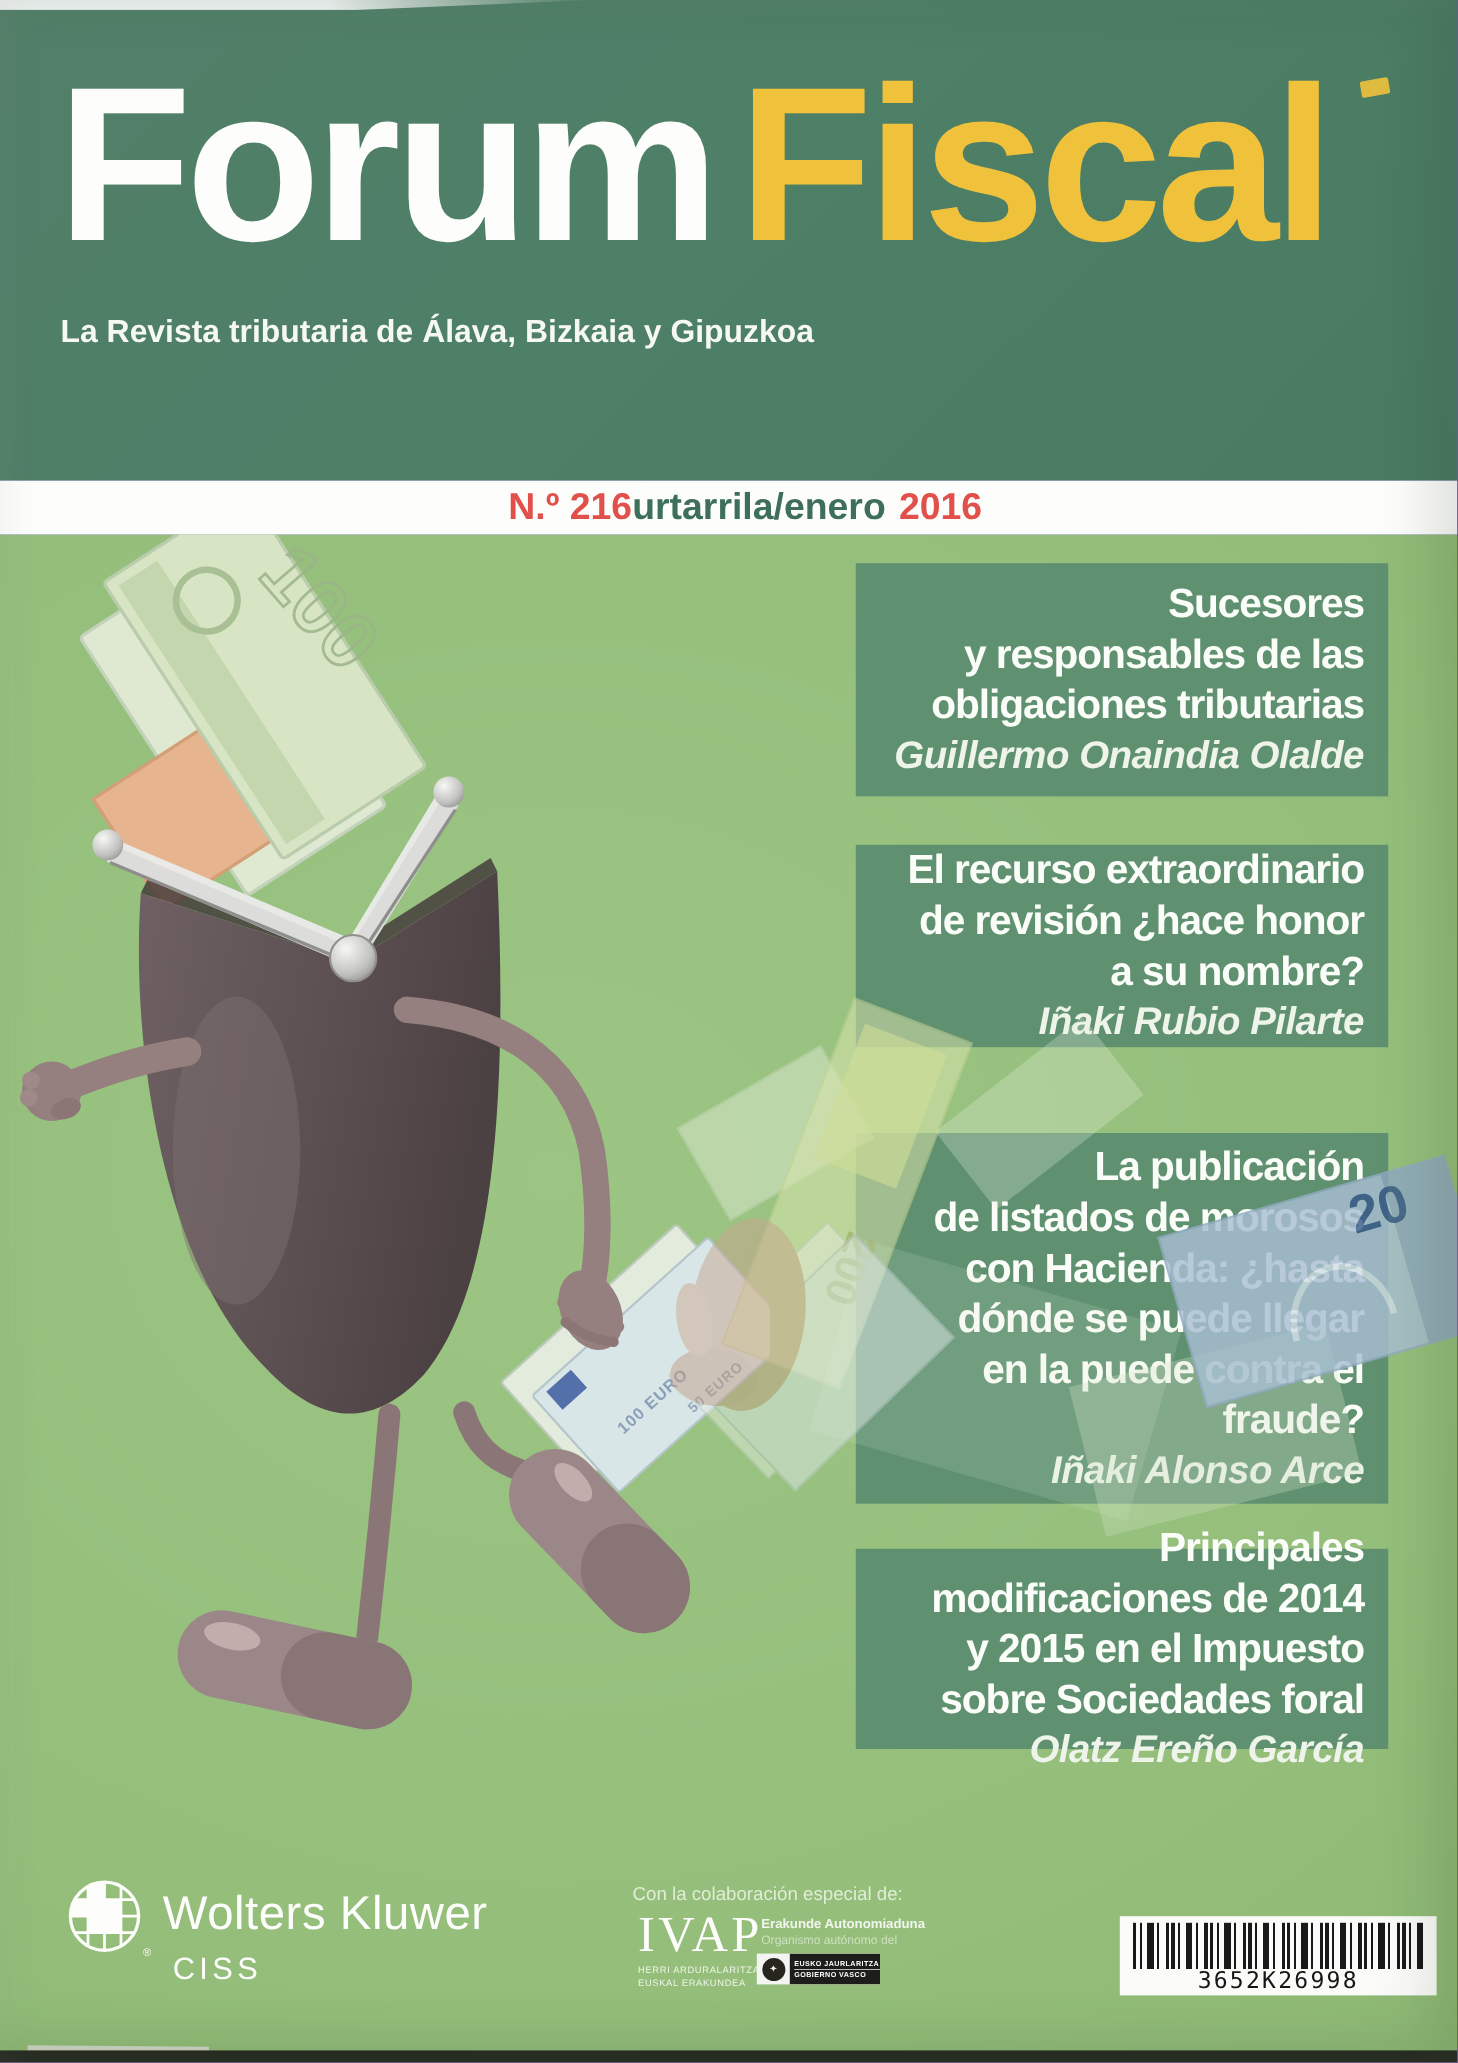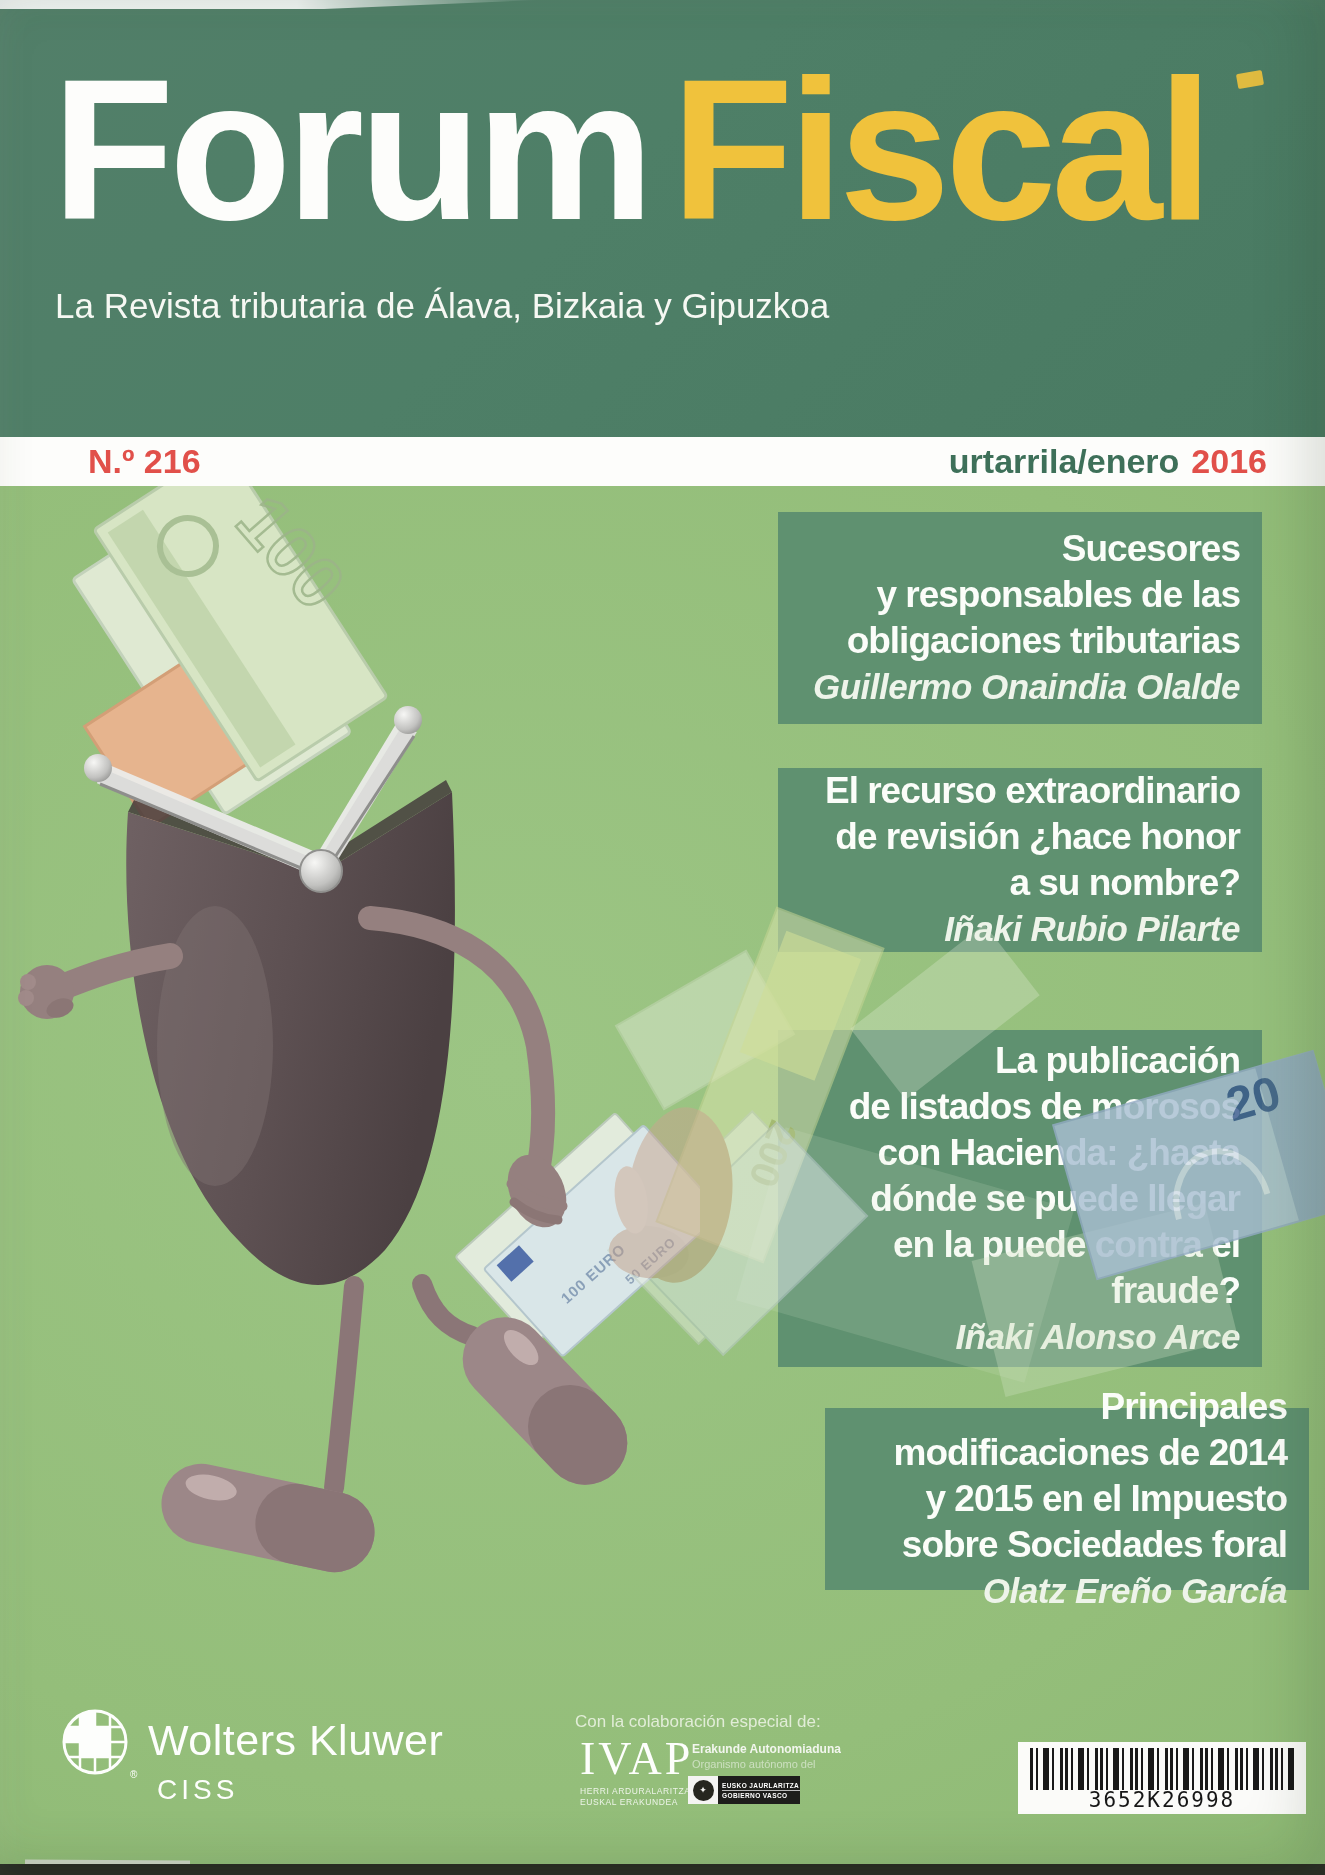--- a/index.html
+++ b/index.html
@@ -15,30 +15,30 @@
   }
   .masthead-title{
     position:absolute;left:52px;top:50px;
     font-size:200px;line-height:200px;font-weight:bold;letter-spacing:-5px;
     white-space:nowrap;
   }
   .title-forum{color:#fdfdfb;}
   .title-fiscal{color:#f0c23c;margin-left:22px;}
   .masthead-subtitle{
     position:absolute;left:55px;top:286px;
-    font-size:35px;font-weight:normal;color:#f6f8f3;letter-spacing:0;text-align:right;
+    font-size:29px;font-weight:bold;color:#f6f8f3;letter-spacing:0;text-align:right;
   }
   .scan-dash{
     position:absolute;left:1237px;top:72px;width:26px;height:15px;
     background:#f0c23c;transform:rotate(-10deg);border-radius:2px;opacity:.9;
   }
   
   .issue-bar{
     position:absolute;left:0;top:437px;width:1325px;height:49px;
-    background:#fdfdfb;display:flex;align-items:center;justify-content:space-between;
+    background:#fdfdfb;display:flex;align-items:center;justify-content:center;
     font-size:34px;font-weight:bold;
   }
   .issue-number{margin-left:88px;color:#e1504a;}
   .issue-date{margin-right:58px;white-space:nowrap;}
   .issue-period{color:#3e7059;}
   .issue-year{color:#e1504a;margin-left:12px;}
   
   .cover-body{
     position:absolute;left:0;top:486px;width:1325px;height:1389px;
     background:radial-gradient(120% 95% at 38% 42%, #9cc584 0%, #94be7a 55%, #89b570 100%);
@@ -47,21 +47,21 @@
   .panel{
     position:absolute;left:778px;width:484px;
     background:#5f9170;
     display:flex;flex-direction:column;justify-content:center;
     text-align:right;padding:0 22px 0 10px;box-sizing:border-box;
     z-index:3;
   }
   .panel-1{top:512px;height:212px;}
   .panel-2{top:768px;height:184px;}
   .panel-3{top:1030px;height:337px;}
-  .panel-4{top:1408px;height:182px;margin-left:47px;}
+  .panel-4{top:1408px;height:182px;}
   .panel .t{
     font-size:37px;line-height:46px;font-weight:bold;color:#fbfdf9;
     letter-spacing:-1px;white-space:nowrap;
   }
   .panel .author{
     font-size:35px;line-height:46px;font-weight:bold;font-style:italic;
     color:#eef4ea;letter-spacing:-0.5px;white-space:nowrap;
   }
   
   .purse-svg{position:absolute;left:0;top:486px;z-index:2;}

